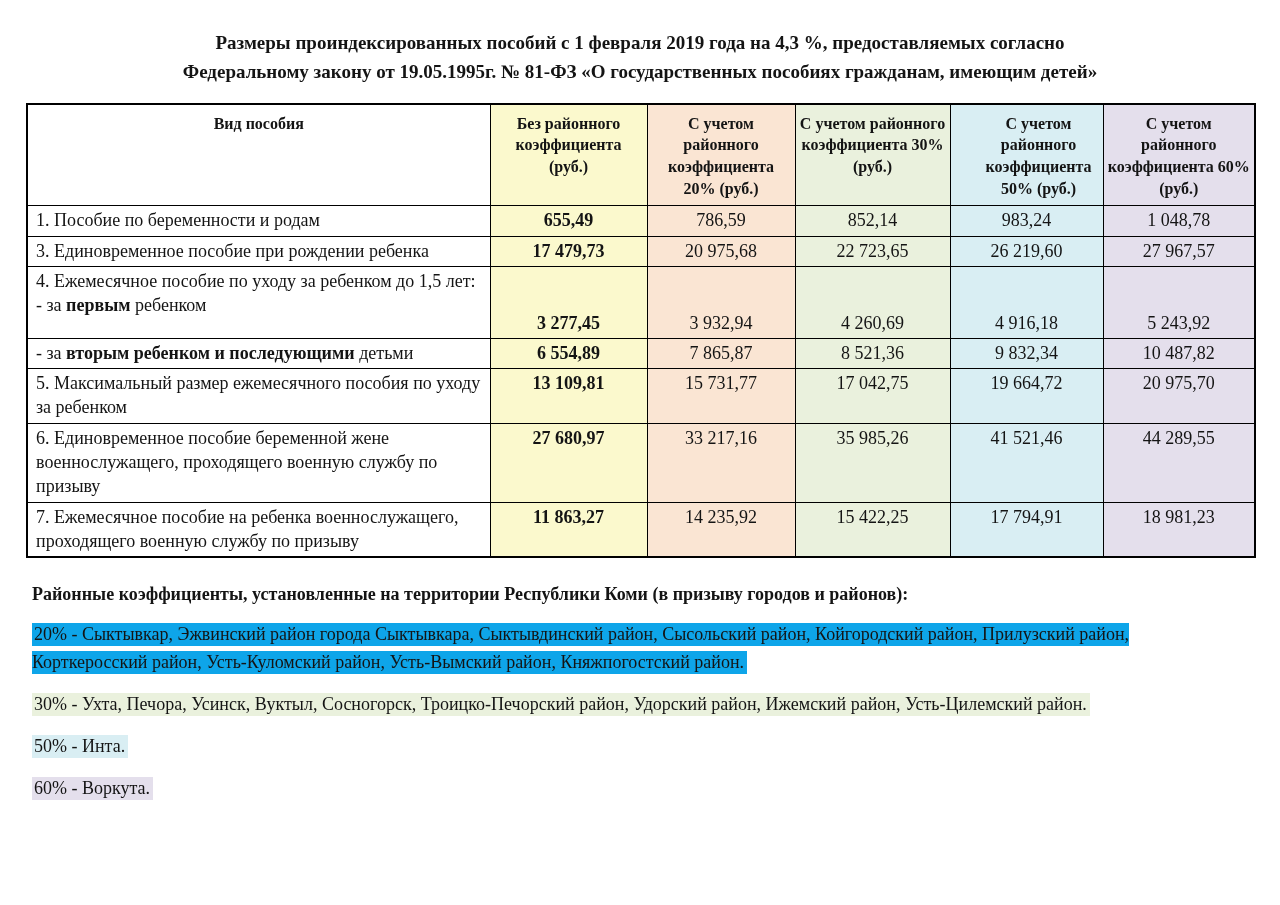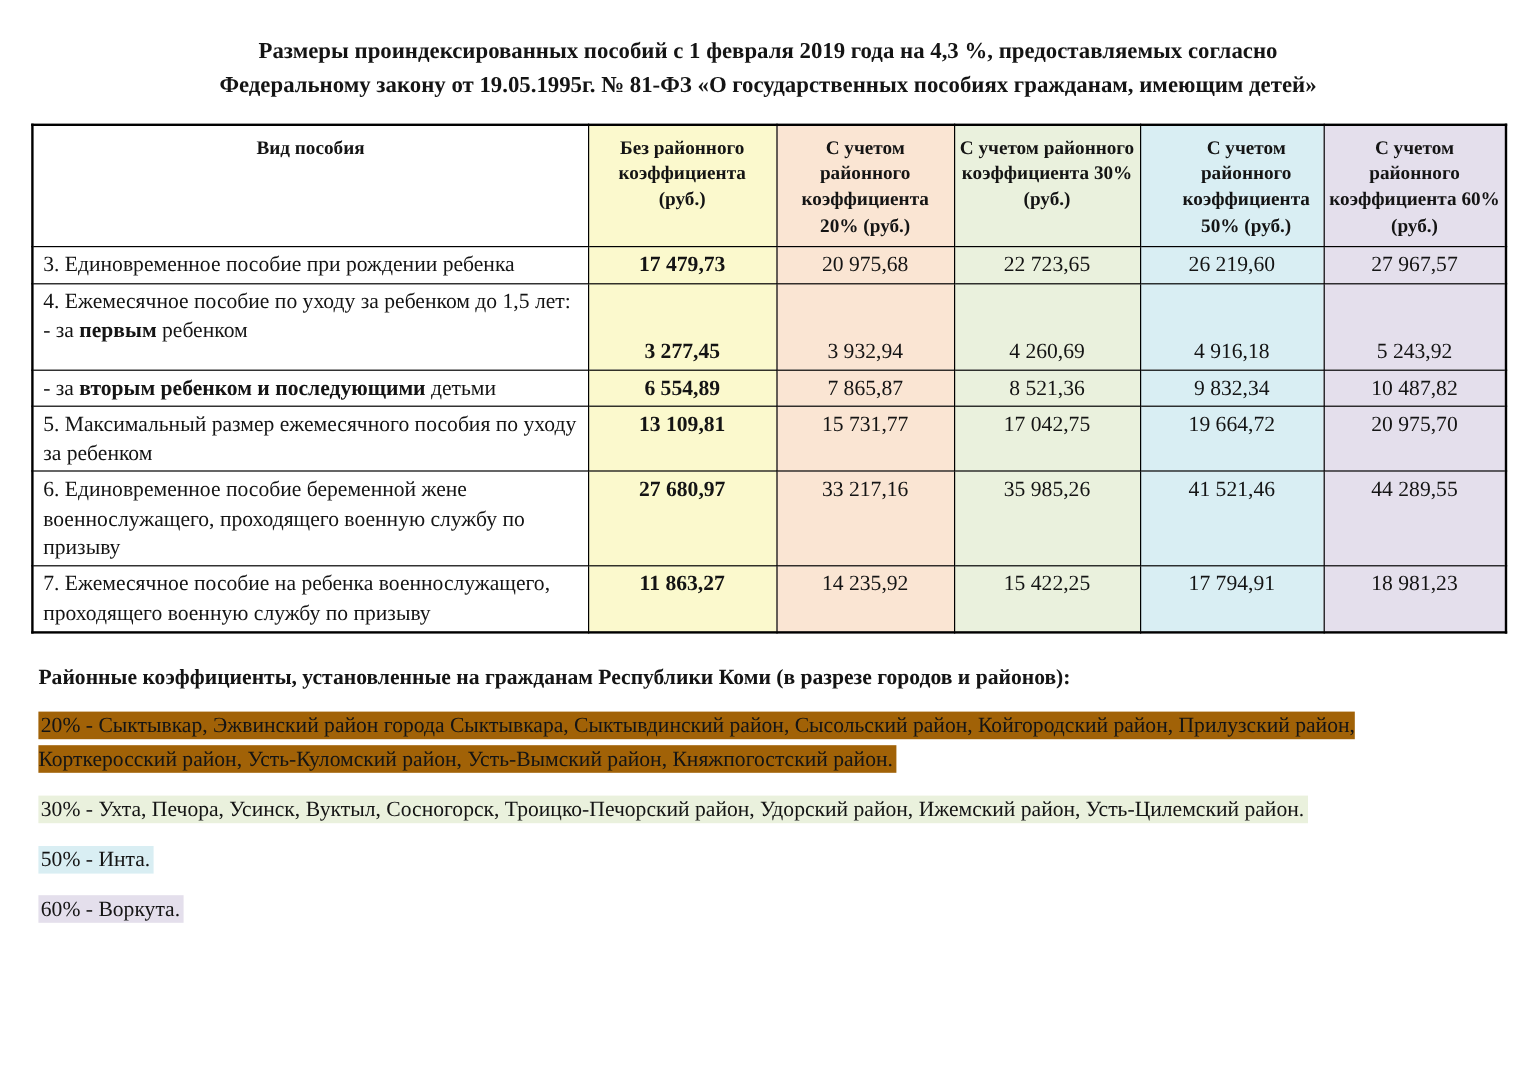--- a/index.html
+++ b/index.html
@@ -100,20 +100,28 @@
       <tr>
         <th>Вид пособия</th>
         <th style="background: rgb(251, 249, 205);">Без районного коэффициента (руб.)</th>
         <th style="background: rgb(250, 229, 211);">С учетом районного коэффициента 20% (руб.)</th>
         <th style="background: rgb(234, 241, 221);">С учетом районного коэффициента 30% (руб.)</th>
         <th style="background: rgb(217, 238, 243); padding-left: 28px;">С учетом районного коэффициента 50% (руб.)</th>
         <th style="background: rgb(228, 223, 236);">С учетом районного коэффициента 60% (руб.)</th>
       </tr>
     </thead>
     <tbody>
+        <tr class="row-short">
+          <td class="name-cell"><span>1. Пособие по беременности и родам</span></td>
+          <td class="value-cell base-col" style="background: rgb(251, 249, 205);">655,49</td>
+          <td class="value-cell" style="background: rgb(250, 229, 211);">786,59</td>
+          <td class="value-cell" style="background: rgb(234, 241, 221);">852,14</td>
+          <td class="value-cell" style="background: rgb(217, 238, 243);">983,24</td>
+          <td class="value-cell" style="background: rgb(228, 223, 236);">1 048,78</td>
+        </tr>
         <tr>
           <td class="name-cell"><span>3. Единовременное пособие при рождении ребенка</span></td>
           <td class="value-cell base-col" style="background: rgb(251, 249, 205);">17 479,73</td>
           <td class="value-cell" style="background: rgb(250, 229, 211);">20 975,68</td>
           <td class="value-cell" style="background: rgb(234, 241, 221);">22 723,65</td>
           <td class="value-cell" style="background: rgb(217, 238, 243);">26 219,60</td>
           <td class="value-cell" style="background: rgb(228, 223, 236);">27 967,57</td>
         </tr>
         <tr class="row-tall">
           <td class="name-cell"><span>4. Ежемесячное пособие по уходу за ребенком до 1,5 лет:</span><br><span>- за </span><span style="font-weight: bold;">первым</span><span> ребенком</span></td>
@@ -151,22 +159,22 @@
           <td class="name-cell"><span>7. Ежемесячное пособие на ребенка военнослужащего, проходящего военную службу по призыву</span></td>
           <td class="value-cell base-col" style="background: rgb(251, 249, 205);">11 863,27</td>
           <td class="value-cell" style="background: rgb(250, 229, 211);">14 235,92</td>
           <td class="value-cell" style="background: rgb(234, 241, 221);">15 422,25</td>
           <td class="value-cell" style="background: rgb(217, 238, 243);">17 794,91</td>
           <td class="value-cell" style="background: rgb(228, 223, 236);">18 981,23</td>
         </tr>
       </tbody>
   </table>
 
-  <div class="section-heading">Районные коэффициенты, установленные на гражданам Республики Коми (в разрезе городов и районов):</div>
+  <div class="section-heading">Районные коэффициенты, установленные на территории Республики Коми (в призыву городов и районов):</div>
 
   <div>
-      <p class="coef-line"><span class="hl" style="background: #a16207;">20% - Сыктывкар, Эжвинский район города Сыктывкара, Сыктывдинский район, Сысольский район, Койгородский район, Прилузский район, Корткеросский район, Усть-Куломский район, Усть-Вымский район, Княжпогостский район.</span></p>
+      <p class="coef-line"><span class="hl" style="background: #0ea5e9;">20% - Сыктывкар, Эжвинский район города Сыктывкара, Сыктывдинский район, Сысольский район, Койгородский район, Прилузский район, Корткеросский район, Усть-Куломский район, Усть-Вымский район, Княжпогостский район.</span></p>
       <p class="coef-line"><span class="hl" style="background: rgb(234, 241, 221);">30% - Ухта, Печора, Усинск, Вуктыл, Сосногорск, Троицко-Печорский район, Удорский район, Ижемский район, Усть-Цилемский район.</span></p>
       <p class="coef-line"><span class="hl" style="background: rgb(217, 238, 243);">50% - Инта.</span></p>
       <p class="coef-line"><span class="hl" style="background: rgb(228, 223, 236);">60% - Воркута.</span></p>
     </div>
 
 </div>
 
 </body></html>

